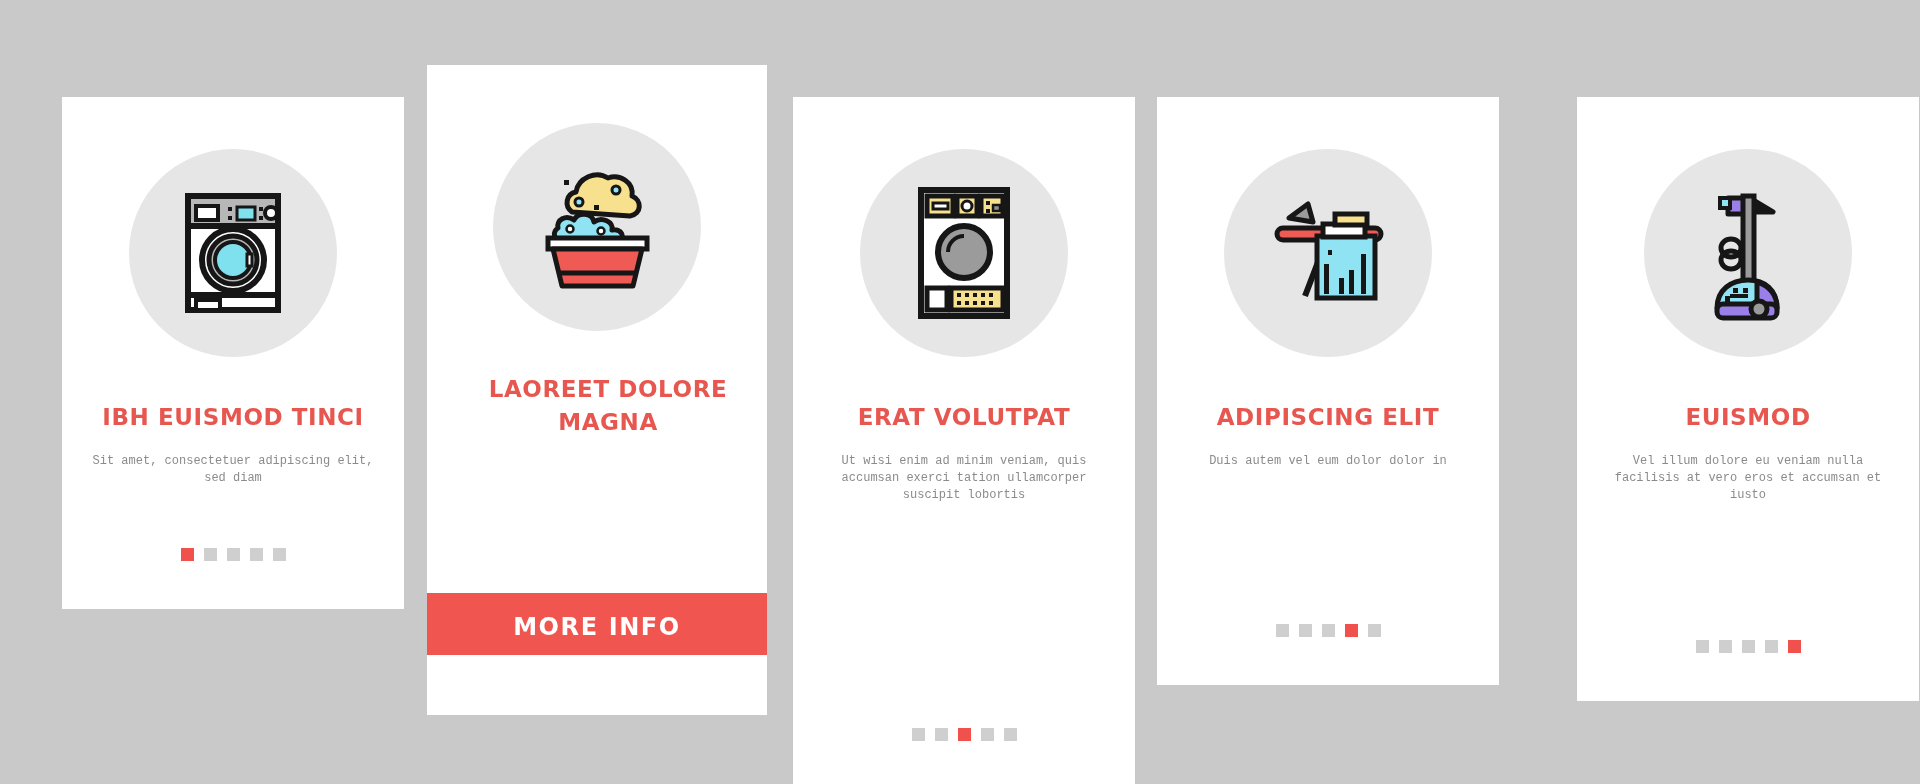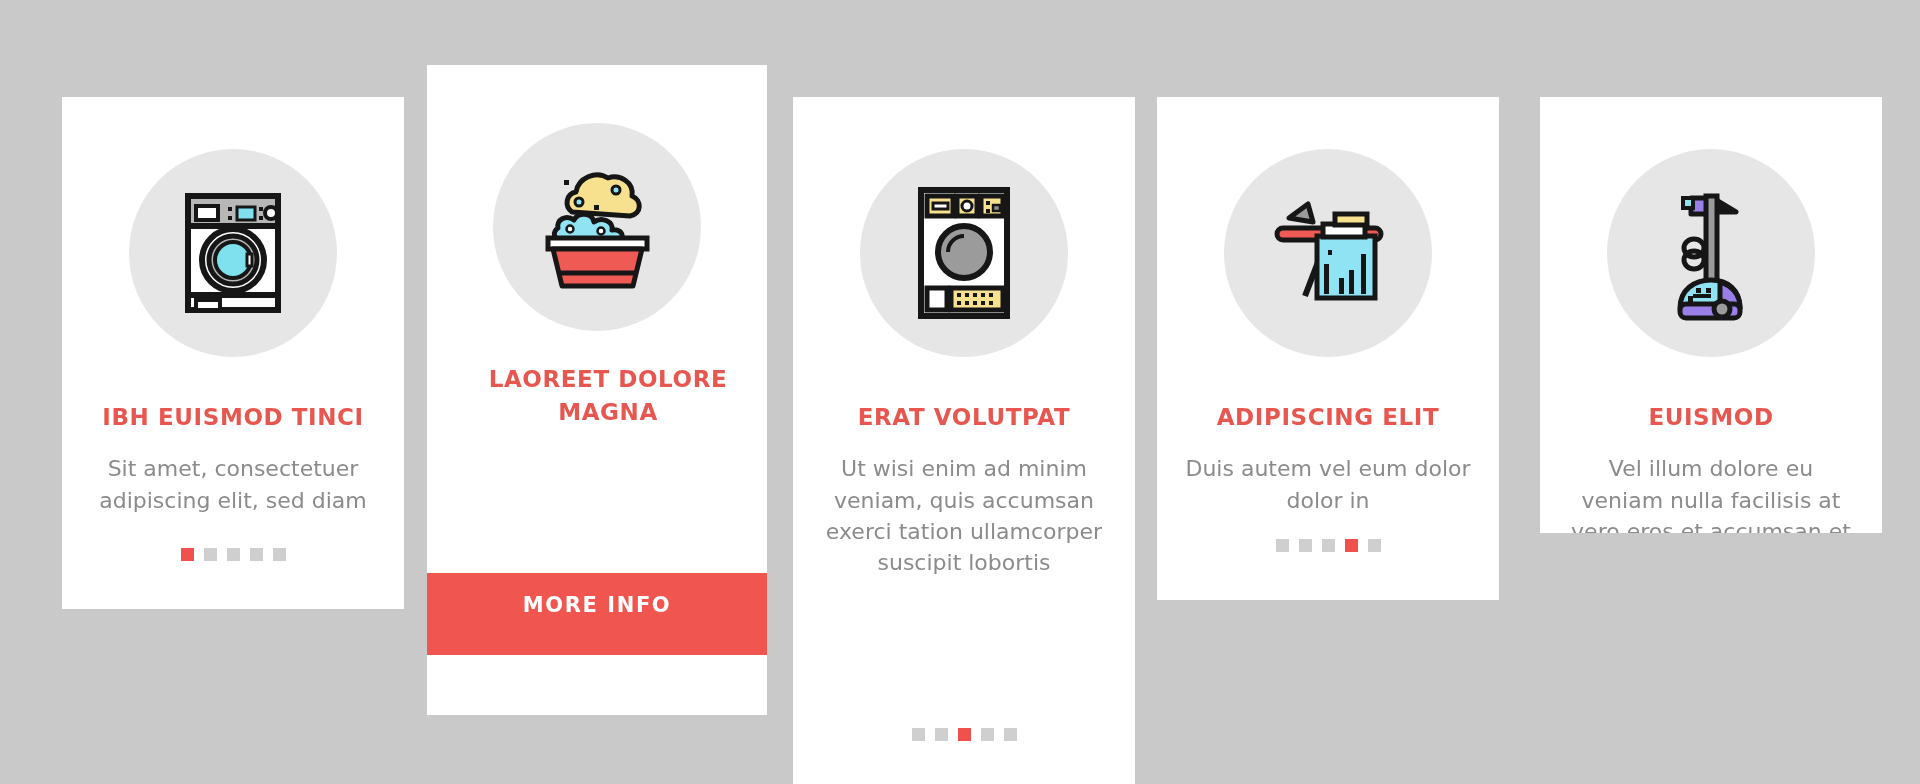--- a/index.html
+++ b/index.html
@@ -23,22 +23,22 @@
     background: #ffffff;
     display: flex;
     flex-direction: column;
     align-items: center;
     overflow: hidden;
   }
   
   .card--1 { left: 62px;   top: 97px;  width: 342px; height: 512px; }
   .card--2 { left: 427px;  top: 65px;  width: 340px; height: 650px; }
   .card--3 { left: 793px;  top: 97px;  width: 342px; height: 692px; }
-  .card--4 { left: 1157px; top: 97px;  width: 342px; height: 503px; align-items: flex-end; }
-  .card--5 { left: 1540px; top: 97px;  width: 342px; height: 436px; }
+  .card--4 { left: 1157px; top: 97px;  width: 342px; height: 588px; align-items: flex-end; }
+  .card--5 { left: 1577px; top: 97px;  width: 342px; height: 604px; }
 
   
   .icon-wrap {
     width: 100%;
     display: flex;
     justify-content: center;
   }
   .card--1 .icon-wrap,
   .card--3 .icon-wrap,
   .card--4 .icon-wrap,
@@ -59,37 +59,38 @@
   
   .text-block {
     width: 100%;
     padding: 0 26px;
     text-align: center;
   }
   .card--1 .text-block,
   .card--3 .text-block,
   .card--4 .text-block,
   .card--5 .text-block { margin-top: 44px; }
-  .card--2 .text-block { margin-top: 32px; padding-left: 48px; }
+  .card--2 .text-block { margin-top: 42px; padding-left: 48px; }
 
   .card-title {
     color: #e7564f;
     font-weight: bold;
     font-size: 23px;
     letter-spacing: 0.6px;
     line-height: 1.45;
     text-transform: uppercase;
   }
   .card-title.two-line { font-size: 23px; }
 
   .card-body {
     color: #8b8b8b;
-    font-size: 22px;
+    font-size: 12px;
     line-height: 1.42;
     margin-top: 19px;
+    font-family: Liberation Mono, monospace;
   }
 
   
   .footer {
     margin-top: auto;
     width: 100%;
     display: flex;
     justify-content: center;
     align-items: center;
   }
@@ -103,24 +104,24 @@
     height: 13px;
     background: #cfcfcf;
   }
   .dot.active { background: #f0514c; }
 
   .cta-button {
     width: 100%;
     background: #f0564f;
     color: #ffffff;
     font-weight: bold;
-    font-size: 21px;
+    font-size: 24px;
     letter-spacing: 1.6px;
     text-align: center;
-    padding: 20px 0 38px 0;
+    padding: 20px 0 14px 0;
     border: none;
     cursor: pointer;
     font-family: "DejaVu Sans", "Liberation Sans", sans-serif;
     margin-bottom: 60px;
   }
 </style>
 </head>
 <body>
 
 <div class="stage">

